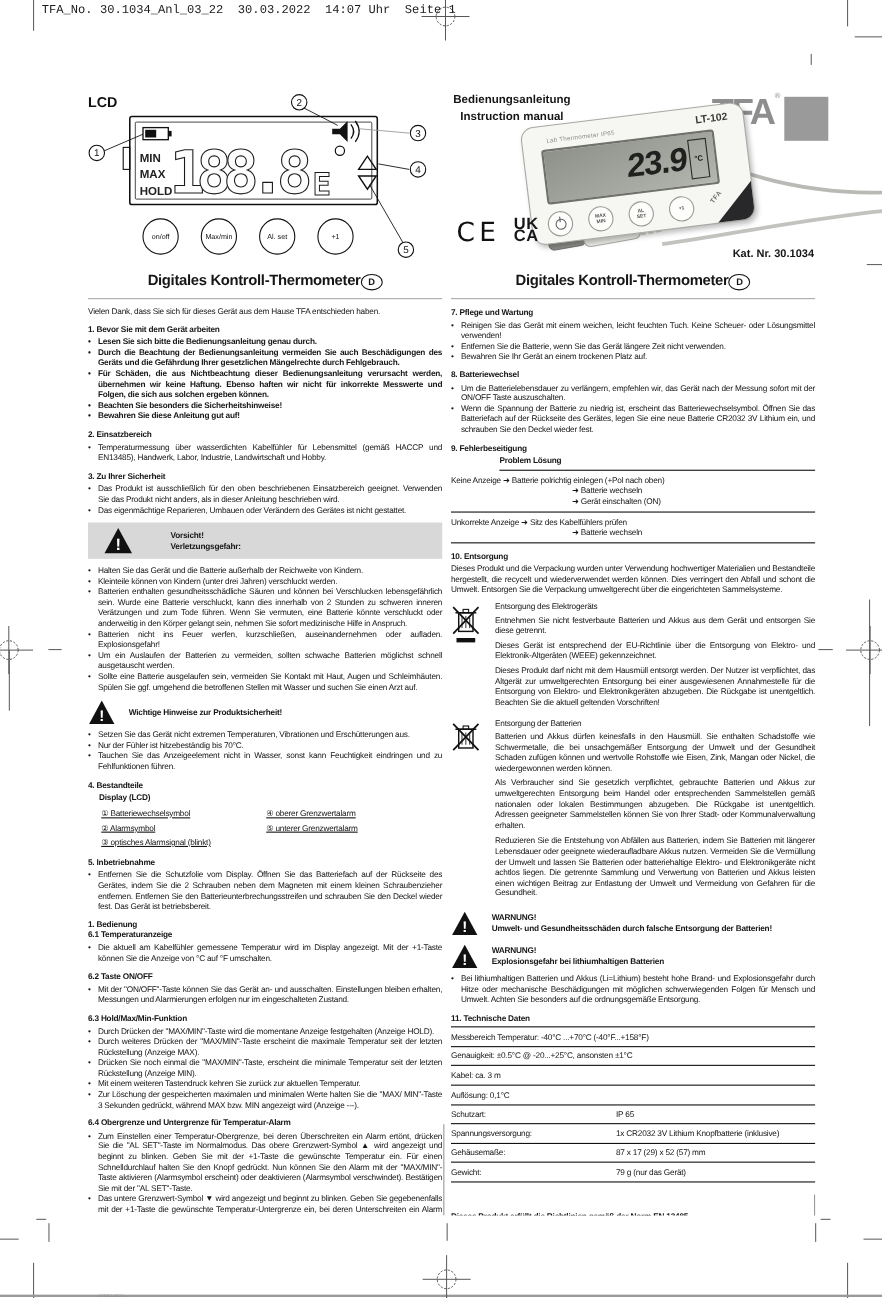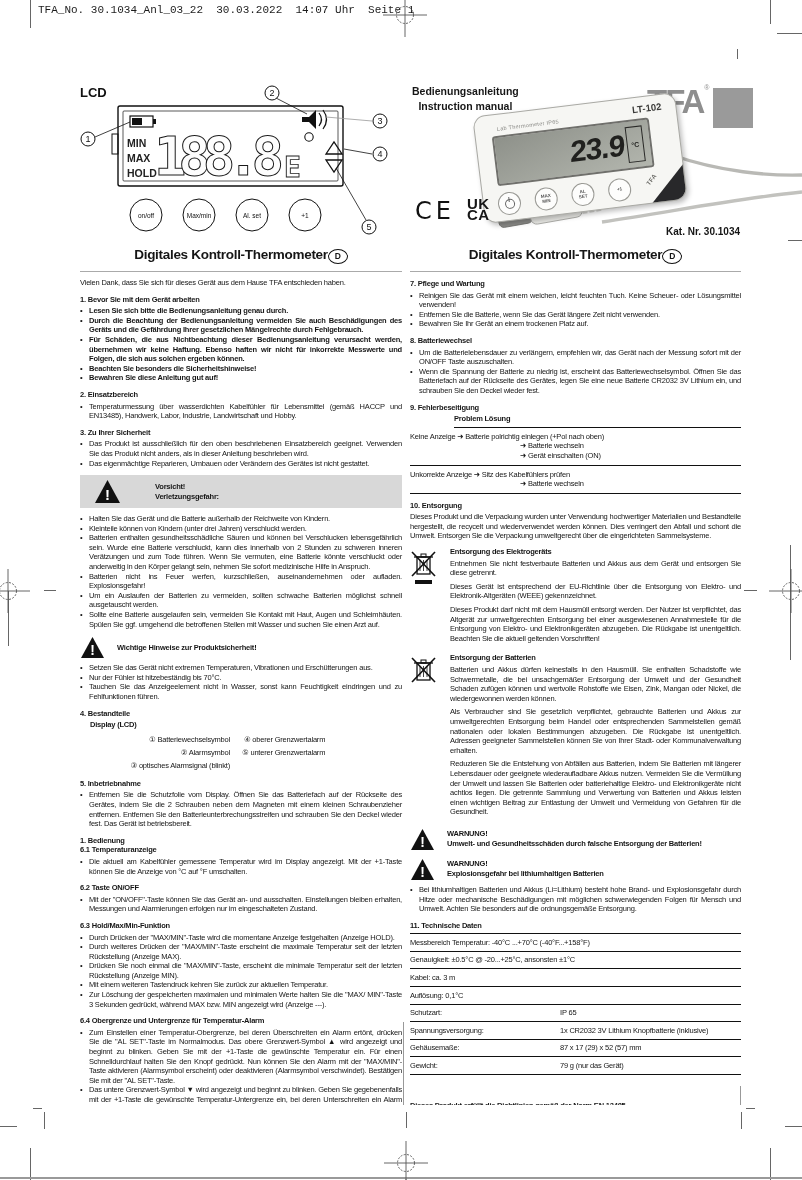--- a/index.html
+++ b/index.html
@@ -28,32 +28,32 @@
   .bold-list .bullet{font-weight:bold;}
   
   .caution-box{background:#d8d8d8;display:flex;align-items:center;gap:34px;padding:4px 8px 4px 14px;margin:7px 0 6px;}
   .caution-text p{font-weight:bold;text-align:left;line-height:10px;}
   .warn-row{display:flex;align-items:center;gap:12px;margin:7px 0 4px;}
   .warn-text p{font-weight:bold;text-align:left;line-height:10px;}
   .tri{flex:none;}
   
   .comp-grid{display:flex;margin:3px 0 2px;}
   .comp-col1{width:150px;flex:none;}
-  .comp-item{line-height:13px;padding-left:12px;white-space:nowrap;text-align:right;}
+  .comp-item{line-height:13px;padding-left:12px;white-space:nowrap;text-align:left;text-decoration:underline;}
   
   .fault-table{margin-top:2px;}
   .fault-head{font-weight:bold;border-bottom:1.2px solid #111;padding-bottom:3px;text-align:left;margin-left:44px;}
   .fault-row{border-bottom:1.2px solid #111;padding:4px 0;}
   .fault-line{text-align:left;}
   .fault-line + .fault-line{padding-left:110px;}
   
   .disposal{display:flex;gap:10px;margin-top:6px;}
   .disp-icon{flex:none;width:30px;padding-top:2px;}
   .disp-body{flex:1;}
-  .disp-title{font-weight:bold;text-align:left;margin-bottom:2px;}
+  .disp-title{font-weight:normal;text-align:left;margin-bottom:2px;}
   .disp-para{margin-bottom:4px;}
   
   .tech-table{border-top:1.2px solid #111;margin-top:3px;}
   .tech-row{position:relative;border-bottom:1.2px solid #111;padding:3.5px 0;text-align:left;}
   .tech-value{position:absolute;left:150px;top:3.5px;}
   
   .norm-title{font-weight:bold;margin-top:26px;text-align:left;}
   .norm-pairs{margin-top:8px;}
   .norm-row{position:relative;line-height:9.5px;text-align:left;}
   .norm-value{position:absolute;left:115px;top:0;}

